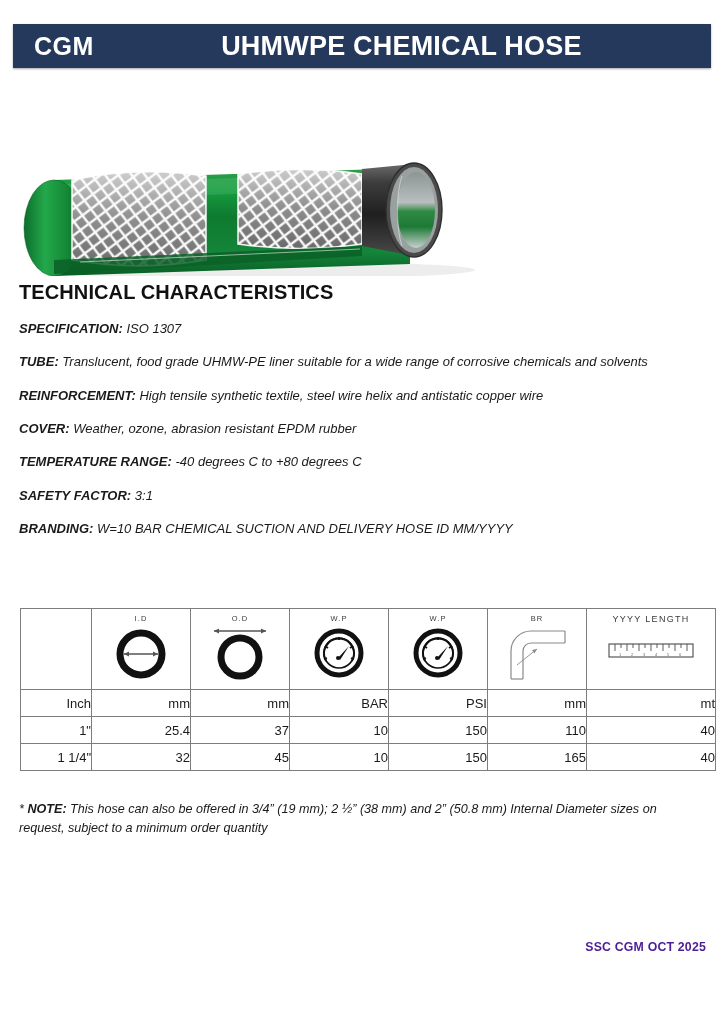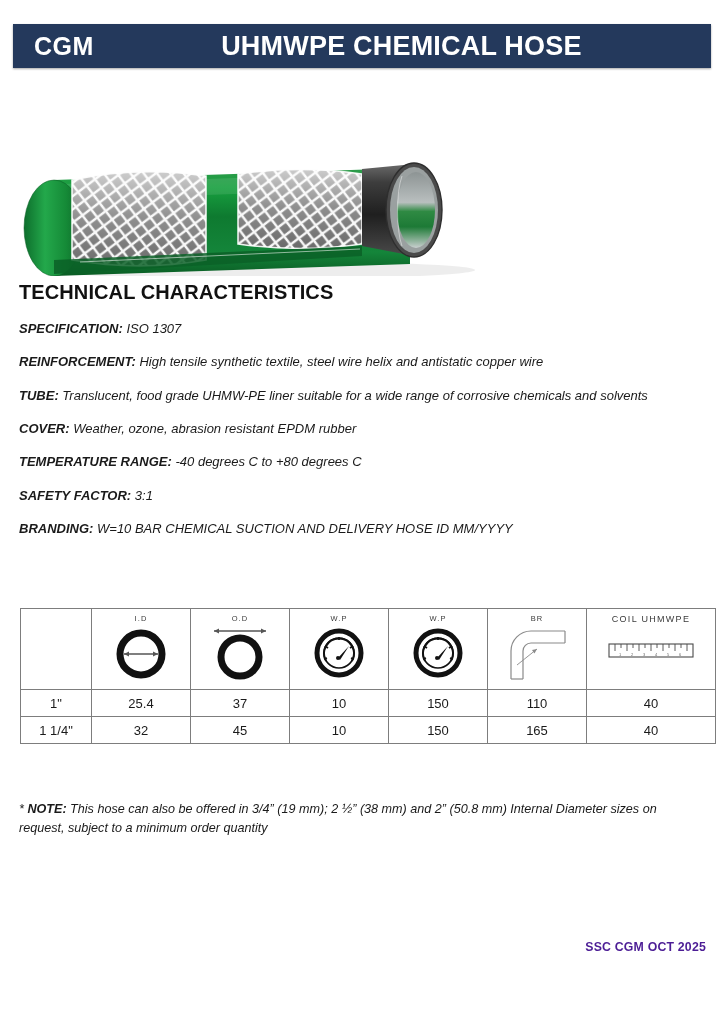--- a/index.html
+++ b/index.html
@@ -40,21 +40,21 @@
     margin-bottom:14.5px;color:#1a1a1a;
   }
   .spec b{font-weight:bold;font-style:italic;}
 
   
   .tbl{
     position:absolute;left:20px;top:608px;width:688px;
     border-collapse:collapse;table-layout:fixed;
   }
   .tbl td{
-    border:1px solid #7d7d7d;text-align:center;vertical-align:middle;
+    border:1px solid #7d7d7d;text-align:right;vertical-align:middle;
     font-size:13px;color:#1a1a1a;padding:0;
   }
   .tbl .icon-row td{height:80px;}
   .tbl .unit-row td,.tbl .data-row td{height:26px;}
   .c1{width:70px;}
   .c2,.c3,.c4,.c5,.c6{width:98px;}
   .c7{width:128px;}
   .ihead{
     font-size:7.5px;letter-spacing:1.1px;color:#3a3a3a;
     margin-top:5px;margin-bottom:2px;font-weight:normal;
@@ -170,26 +170,26 @@
   </div>
 
   <div class="sec-title">TECHNICAL CHARACTERISTICS</div>
 
   <div class="specs">
     <div class="spec">
       <b>SPECIFICATION:</b>
       <span>ISO 1307</span>
     </div>
     <div class="spec">
+      <b>TUBE:</b>
+      <span>Translucent, food grade UHMW-PE liner suitable for a wide range of corrosive chemicals and solvents</span>
+    </div>
+    <div class="spec">
       <b>REINFORCEMENT:</b>
       <span>High tensile synthetic textile, steel wire helix and antistatic copper wire</span>
-    </div>
-    <div class="spec">
-      <b>TUBE:</b>
-      <span>Translucent, food grade UHMW-PE liner suitable for a wide range of corrosive chemicals and solvents</span>
     </div>
     <div class="spec">
       <b>COVER:</b>
       <span>Weather, ozone, abrasion resistant EPDM rubber</span>
     </div>
     <div class="spec">
       <b>TEMPERATURE RANGE:</b>
       <span>-40 degrees C to +80 degrees C</span>
     </div>
     <div class="spec">
@@ -280,21 +280,21 @@
             <line x1="62" y1="6" x2="62" y2="18" stroke="#8a8a8a" stroke-width="1.2"></line>
             <line x1="8" y1="54" x2="20" y2="54" stroke="#8a8a8a" stroke-width="1.2"></line>
             <path d="M14,40 L34,24" fill="none" stroke="#8a8a8a" stroke-width=".9"></path>
             <path d="M34,24 L29,25 L31.5,28.5 Z" fill="#8a8a8a"></path>
           </svg>
         </div>
       </td>
 
       <td class="c7">
         <div class="icon-wrap">
-          <div class="ihead big">COIL UHMWPE</div>
+          <div class="ihead big">YYYY LENGTH</div>
           <svg width="100" height="46" viewBox="0 0 100 46">
             <rect x="8" y="18" width="84" height="13" fill="#fff" stroke="#4a4a4a" stroke-width="1.1"></rect>
             <g stroke="#4a4a4a" stroke-width=".9">
               <line x1="14" y1="18" x2="14" y2="25"></line>
                   <line x1="20" y1="18" x2="20" y2="22"></line>
               <line x1="26" y1="18" x2="26" y2="25"></line>
                   <line x1="32" y1="18" x2="32" y2="22"></line>
               <line x1="38" y1="18" x2="38" y2="25"></line>
                   <line x1="44" y1="18" x2="44" y2="22"></line>
               <line x1="50" y1="18" x2="50" y2="25"></line>
@@ -311,20 +311,29 @@
                   <text x="42" y="30">3</text>
               <text x="54" y="30">4</text>
                   <text x="66" y="30">5</text>
                   <text x="78" y="30">6</text>
             </g>
           </svg>
         </div>
       </td>
     </tr>
 
+    <tr class="unit-row">
+      <td class="c1">Inch</td>
+      <td class="c2">mm</td>
+      <td class="c3">mm</td>
+      <td class="c4">BAR</td>
+      <td class="c5">PSI</td>
+      <td class="c6">mm</td>
+      <td class="c7">mt</td>
+    </tr>
 
     <tr class="data-row">
       <td class="c1">1"</td>
       <td class="c2">25.4</td>
       <td class="c3">37</td>
       <td class="c4">10</td>
       <td class="c5">150</td>
       <td class="c6">110</td>
       <td class="c7">40</td>
     </tr>

